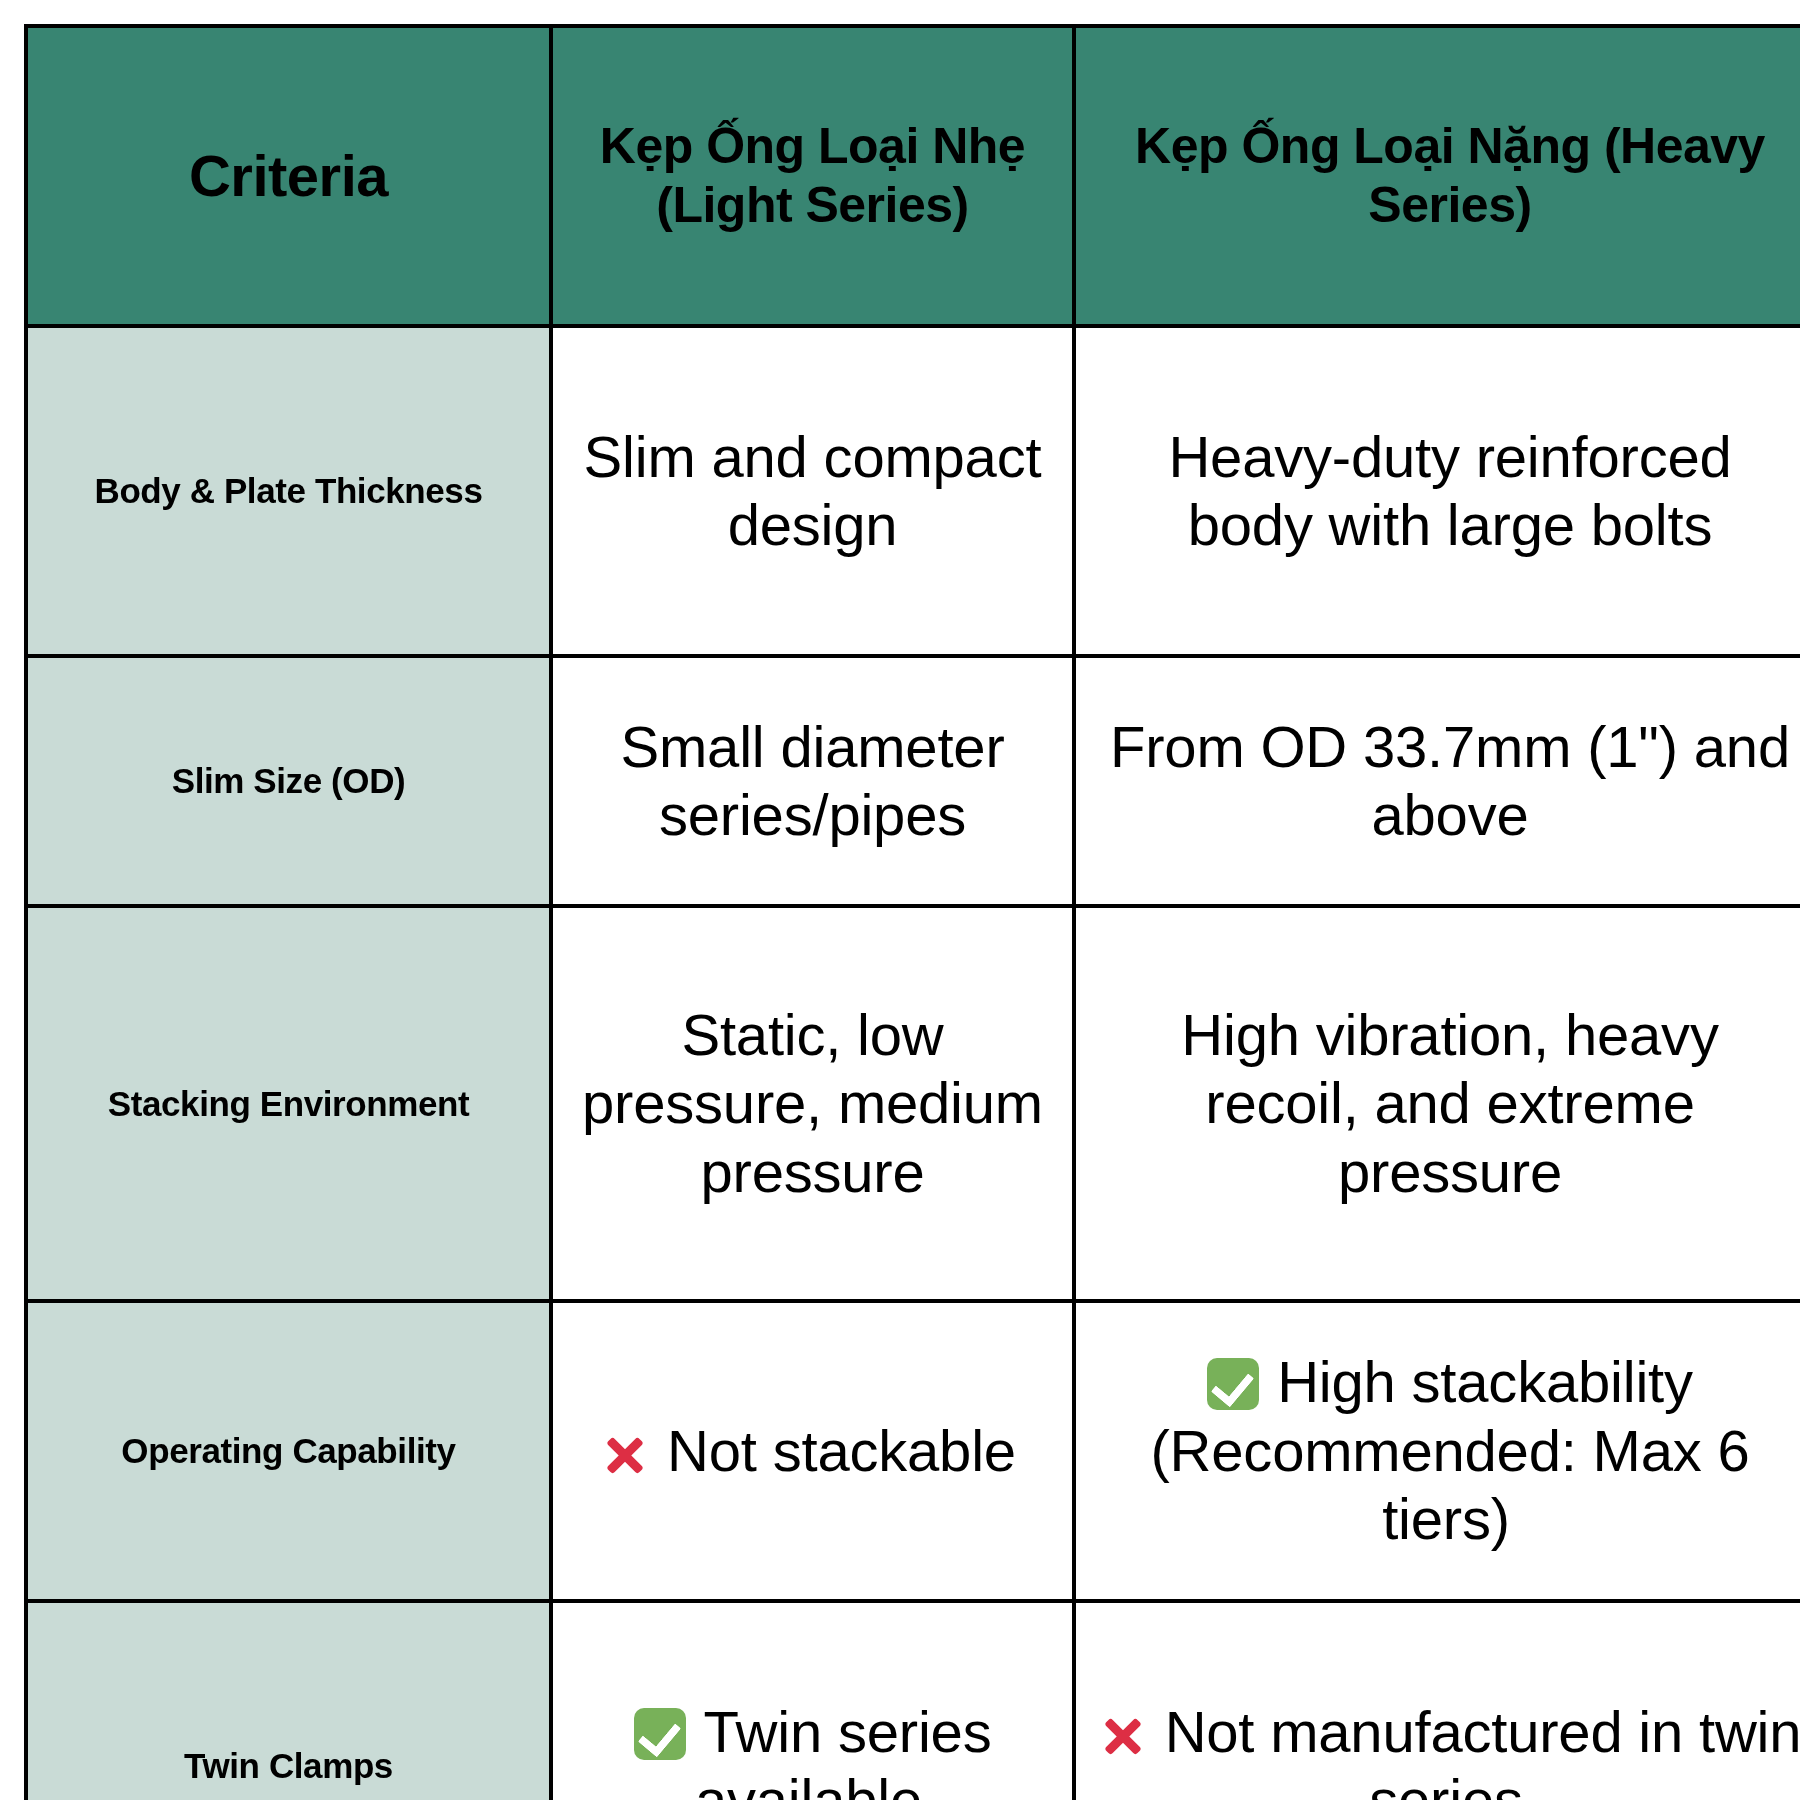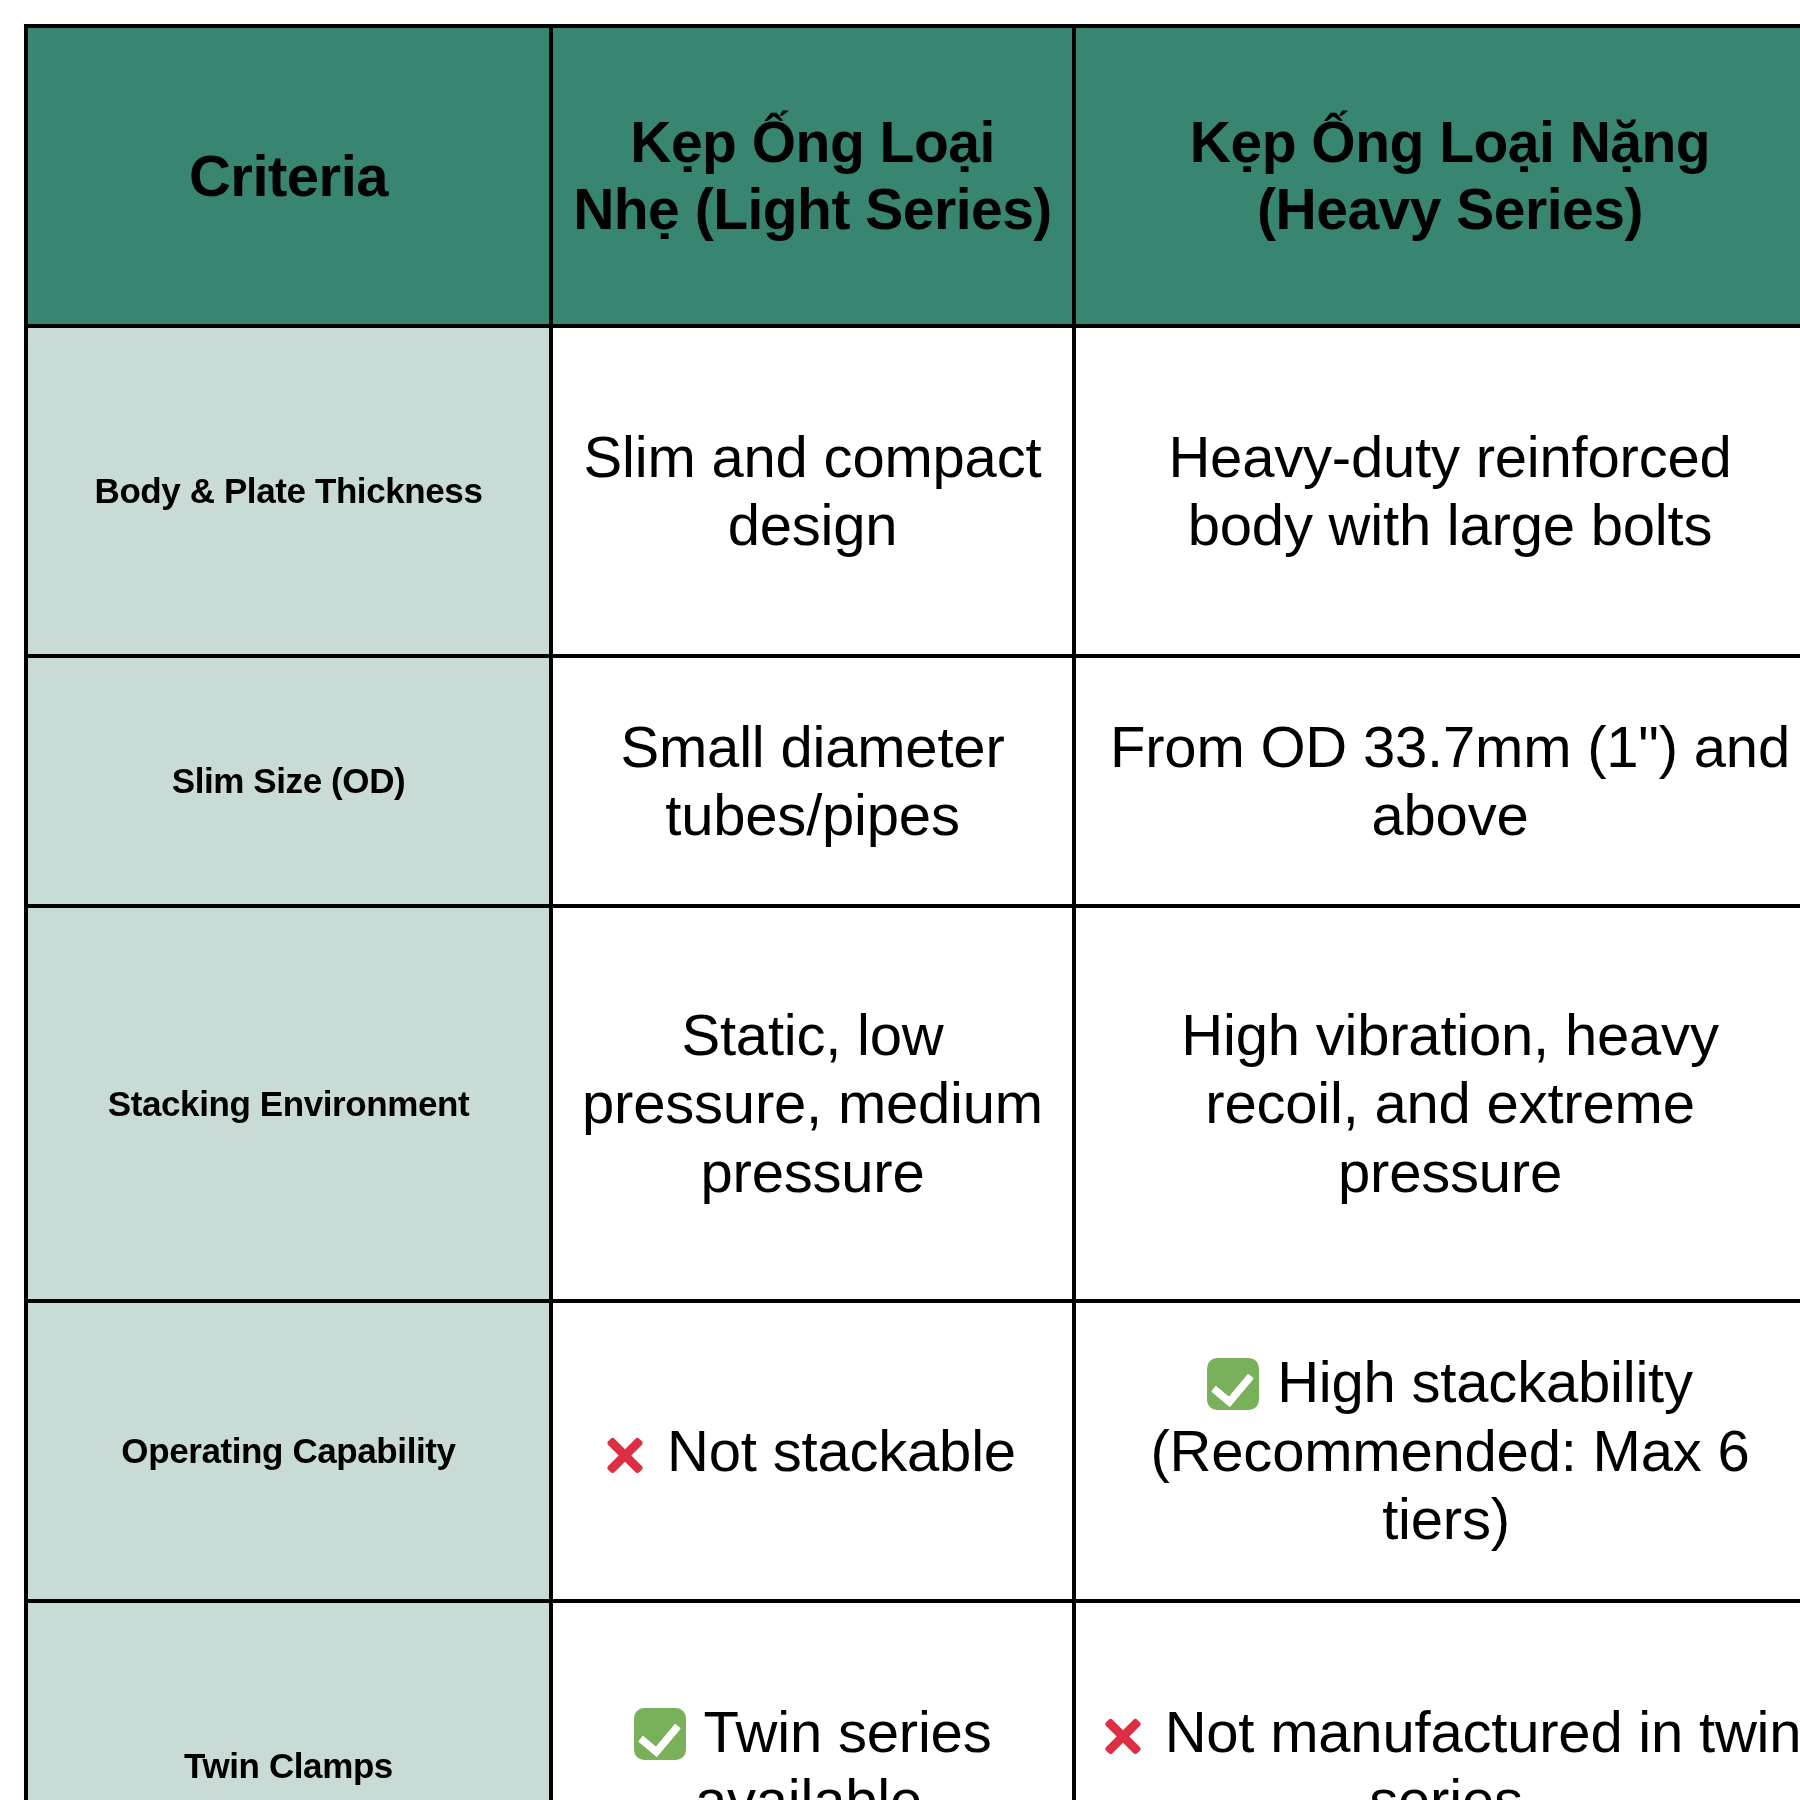--- a/index.html
+++ b/index.html
@@ -34,21 +34,21 @@
   
   col.c-criteria { width: 525px; }
   col.c-light    { width: 523px; }
   col.c-heavy    { width: 752px; }
 
   
   tr.head-row { height: 300px; }
   th.head-cell {
     background: #388572;
     font-weight: 700;
-    font-size: 57px;
+    font-size: 50px;
     letter-spacing: -0.5px;
   }
   th.head-cell.criteria-head { font-size: 58px; }
 
   
   td.criteria-cell {
     background: #c9dbd6;
     font-weight: 700;
     font-size: 35px;
     letter-spacing: -0.4px;
@@ -139,21 +139,21 @@
           <span class="cell-inner">Slim and compact design</span>
         </td>
         <td class="value-cell">
           <span class="cell-inner">Heavy-duty reinforced body with large bolts</span>
         </td>
       </tr>
 
       <tr class="r1">
         <td class="criteria-cell">Slim Size (OD)</td>
         <td class="value-cell">
-          <span class="cell-inner">Small diameter tubes/pipes</span>
+          <span class="cell-inner">Small diameter series/pipes</span>
         </td>
         <td class="value-cell">
           <span class="cell-inner">From OD 33.7mm (1") and above</span>
         </td>
       </tr>
 
       <tr class="r2">
         <td class="criteria-cell">Stacking Environment</td>
         <td class="value-cell">
           <span class="cell-inner">Static, low pressure, medium pressure</span>

